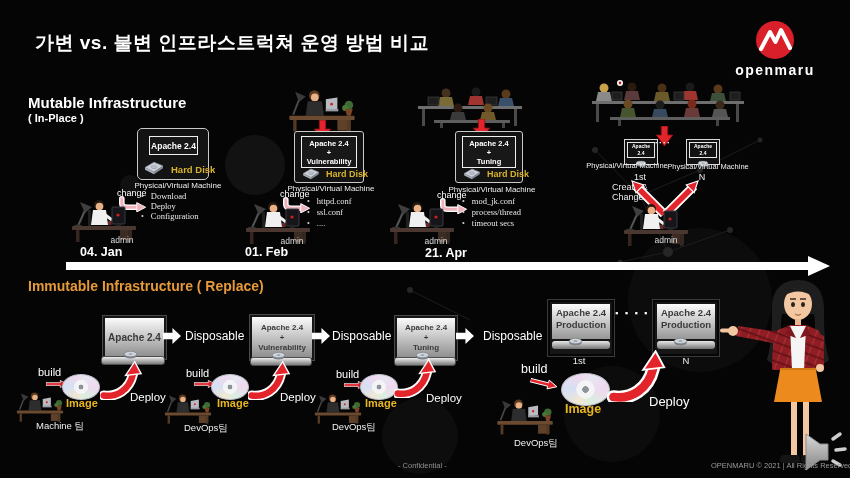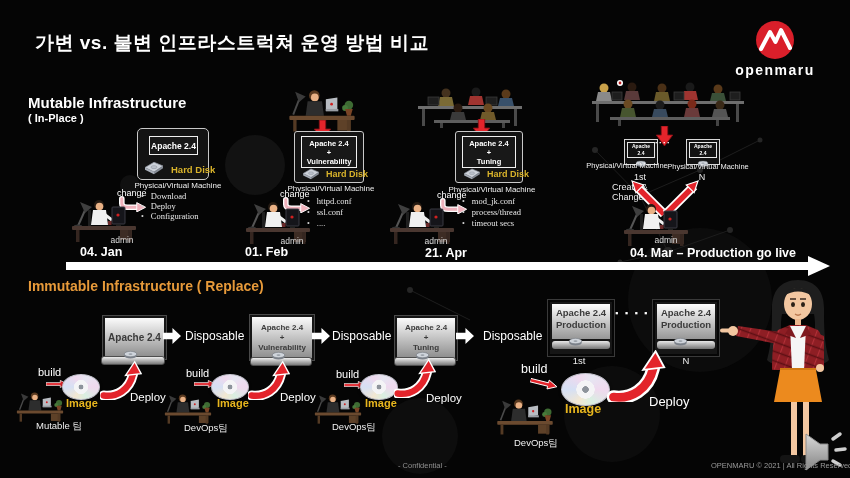--- a/index.html
+++ b/index.html
@@ -331,21 +331,20 @@
     <line x1="52" y1="38" x2="24" y2="10" stroke="#E3242B" stroke-width="5.5"></line>
     <polygon points="20,5 31.7,8.9 23.9,16.7" fill="#E3242B" stroke="#ffffff" stroke-width="1.2"></polygon>
     <line x1="54" y1="38" x2="82" y2="10" stroke="#ffffff" stroke-width="9"></line>
     <line x1="54" y1="38" x2="82" y2="10" stroke="#E3242B" stroke-width="5.5"></line>
     <polygon points="86,5 74.3,8.9 82.1,16.7" fill="#E3242B" stroke="#ffffff" stroke-width="1.2"></polygon>
   </svg>
   <svg style="position:absolute;left:620px;top:200px" width="72" height="46">
       <use href="#admin-desk"></use>
     </svg>
   <div class="t ctr" style="left:666px;top:235px;font-size:8.5px;color:#ddd">admin</div>
-  <div class="t date" style="left:630px;top:246px">04. Mar – Production go live</div>
 
   <div style="position:absolute;left:66px;top:262px;width:742px;height:8px;background:#fff"></div>
   <div style="position:absolute;left:808px;top:256px;width:0;height:0;border-left:22px solid #fff;border-top:10px solid transparent;border-bottom:10px solid transparent"></div>
 
   <div class="t b orange" style="left:28px;top:278px;font-size:14px">Immutable Infrastructure ( Replace)</div>
 
   <div class="ibox" style="left:103px;top:316px;width:59px;height:39px;font-size:10px">
     <span>Apache 2.4</span>
   </div>
   <div class="ibar" style="left:101px;top:356px;width:62px"></div>
@@ -413,21 +412,21 @@
 
   <div class="t" style="left:38px;top:366px;font-size:11px">build</div>
   <svg style="position:absolute;left:46px;top:378px" width="22" height="12">
       <use href="#arrow-right-red"></use>
     </svg>
   <div class="cd" style="left:62px;top:374px;width:36px;height:24px"></div>
   <div class="t imgyellow" style="left:66px;top:397px;font-size:11px;font-weight:600">Image</div>
   <svg style="position:absolute;left:14px;top:388px" width="52" height="34">
       <use href="#devops-desk"></use>
     </svg>
-  <div class="t" style="left:36px;top:420px;font-size:9.5px;color:#f0f0f0">Mutable 팀</div>
+  <div class="t" style="left:36px;top:420px;font-size:9.5px;color:#f0f0f0">Machine 팀</div>
   <svg style="position:absolute;left:100px;top:360px" width="42" height="40">
       <use href="#deploy-arrow"></use>
     </svg>
   <div class="t" style="left:130px;top:391px;font-size:11.5px">Deploy</div>
 
   <div class="t" style="left:186px;top:367px;font-size:11px">build</div>
   <svg style="position:absolute;left:194px;top:378px" width="22" height="12">
       <use href="#arrow-right-red"></use>
     </svg>
   <div class="cd" style="left:211px;top:374px;width:36px;height:24px"></div>

